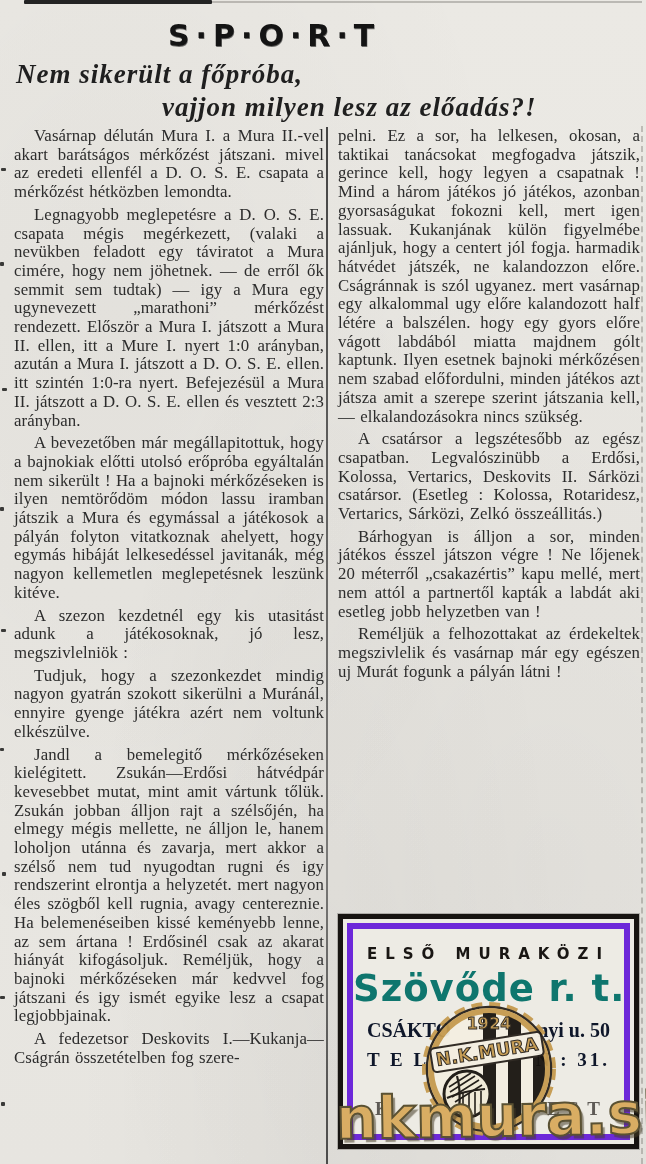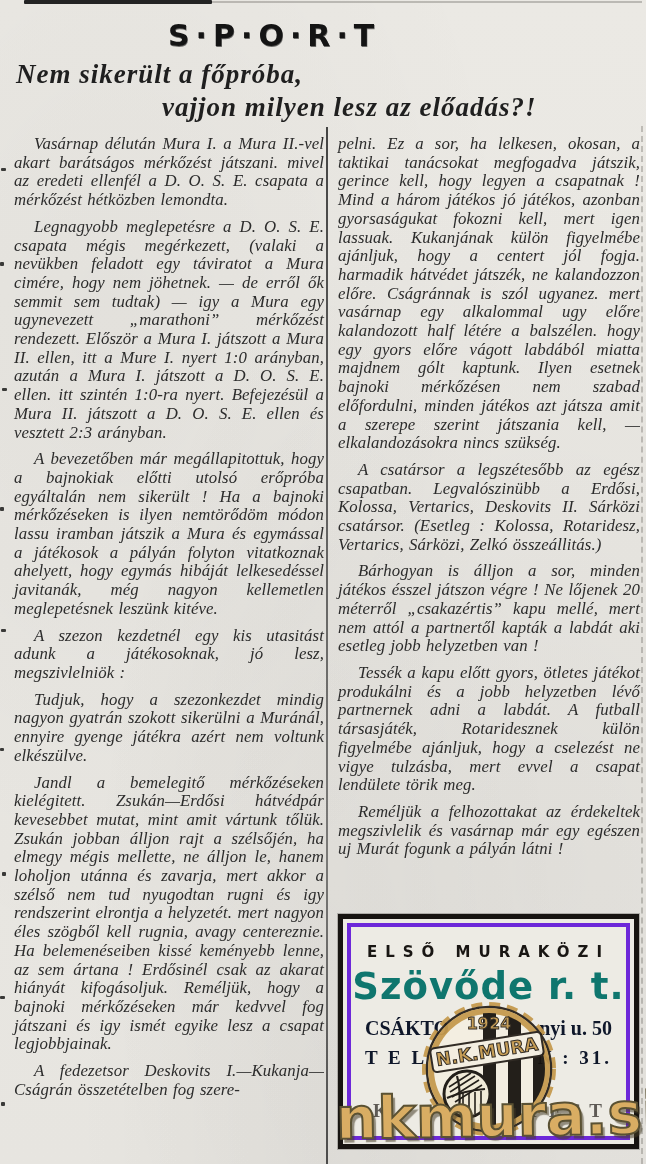--- a/index.html
+++ b/index.html
@@ -30,33 +30,33 @@
     color:#141414;text-shadow:0.5px 0.5px 0 rgba(20,20,20,0.6);
   }
   .headline{position:absolute;top:58px;left:0;width:646px;}
   .hl{font-style:italic;font-weight:bold;font-size:27px;letter-spacing:1px;color:#1f1f1f;line-height:32px;}
   .hl1{margin-left:16px;}
   .hl2{margin-left:162px;margin-top:1px;}
 
   
   .columns{position:absolute;left:14px;top:127px;width:628px;height:1037px;}
   .col{position:absolute;top:0;bottom:0;text-align:justify;font-size:16.8px;line-height:18.7px;letter-spacing:0.1px;word-spacing:1px;color:#2c2c2c;}
-  .col p{margin:8px 0 4px 0;font-style:italic;}
+  .col p{margin:0 0 4px 0;}
   .col p.ind{text-indent:20px;}
   .col-left{left:0;width:310px;}
   .col-right{left:324px;width:302px;}
   .divider{position:absolute;left:312px;top:0;bottom:0;width:2px;background:linear-gradient(rgba(40,40,40,0.85),rgba(40,40,40,0.55) 70%,rgba(40,40,40,0.8));}
 
   
   .ad{
     position:absolute;left:338px;top:914px;width:301px;height:235px;
     box-sizing:border-box;border:5px solid #171411;background:#edebe4;z-index:5;
     box-shadow:0 0 0 1px rgba(30,28,24,0.25);
   }
-  .ad-inner{position:absolute;inset:4px;border:4px solid #6d28d9;text-align:center;}
+  .ad-inner{position:absolute;inset:4px;border:6px solid #6d28d9;text-align:center;}
   .ad-line1{margin-top:16px;font-family:"DejaVu Sans", sans-serif;font-weight:bold;font-size:15px;letter-spacing:8px;color:#191613;white-space:nowrap;}
   .ad-line2{margin-top:4px;font-family:"DejaVu Sans", sans-serif;font-weight:900;font-size:37px;letter-spacing:1px;color:#0f766e;white-space:nowrap;}
   .ad-line3,.ad-line4{display:flex;justify-content:space-between;padding:0 14px;font-weight:bold;color:#0f172a;}
   .ad-line3{margin-top:9px;font-size:20px;font-family:"Liberation Serif", serif;}
   .ad-line4{margin-top:7px;font-size:19px;letter-spacing:3px;font-family:"Liberation Serif", serif;}
   .ad-line5{position:absolute;left:0;right:0;bottom:14px;display:flex;justify-content:space-between;padding:0 22px;font-weight:bold;font-size:19px;letter-spacing:2px;color:rgba(45,42,38,0.75);}
 
   
   .badge{position:absolute;left:419px;top:999px;width:140px;height:140px;z-index:20;opacity:0.94;}
 
@@ -101,21 +101,20 @@
       <p class="ind">A szezon kezdetnél egy kis utasitást adunk a játékosoknak, jó lesz, megszivlelniök :</p>
       <p class="ind">Tudjuk, hogy a szezonkezdet mindig nagyon gyatrán szokott sikerülni a Muránál, ennyire gyenge játékra azért nem voltunk elkészülve.</p>
       <p class="ind">Jandl a bemelegitő mérkőzéseken kielégitett. Zsukán—Erdősi hátvédpár kevesebbet mutat, mint amit vártunk tőlük. Zsukán jobban álljon rajt a szélsőjén, ha elmegy mégis mellette, ne álljon le, hanem loholjon utánna és zavarja, mert akkor a szélső nem tud nyugodtan rugni és igy rendszerint elrontja a helyzetét. mert nagyon éles szögből kell rugnia, avagy centereznie. Ha belemenéseiben kissé keményebb lenne, az sem ártana ! Erdősinél csak az akarat hiányát kifogásoljuk. Reméljük, hogy a bajnoki mérkőzéseken már kedvvel fog játszani és igy ismét egyike lesz a csapat legjobbjainak.</p>
       <p class="ind">A fedezetsor Deskovits I.—Kukanja—Cságrán összetételben fog szere-</p>
     </div>
     <div class="divider"></div>
     <div class="col col-right">
       <p>pelni. Ez a sor, ha lelkesen, okosan, a taktikai tanácsokat megfogadva játszik, gerince kell, hogy legyen a csapatnak ! Mind a három játékos jó játékos, azonban gyorsaságukat fokozni kell, mert igen lassuak. Kukanjának külön figyelmébe ajánljuk, hogy a centert jól fogja. harmadik hátvédet játszék, ne kalandozzon előre. Cságránnak is szól ugyanez. mert vasárnap egy alkalommal ugy előre kalandozott half létére a balszélen. hogy egy gyors előre vágott labdából miatta majdnem gólt kaptunk. Ilyen esetnek bajnoki mérkőzésen nem szabad előfordulni, minden játékos azt játsza amit a szerepe szerint játszania kell, — elkalandozásokra nincs szükség.</p>
       <p class="ind">A csatársor a legszétesőbb az egész csapatban. Legvalószinübb a Erdősi, Kolossa, Vertarics, Deskovits II. Sárközi csatársor. (Esetleg : Kolossa, Rotaridesz, Vertarics, Sárközi, Zelkó összeállitás.)</p>
       <p class="ind">Bárhogyan is álljon a sor, minden játékos ésszel játszon végre ! Ne lőjenek 20 méterről „csakazértis” kapu mellé, mert nem attól a partnertől kapták a labdát aki esetleg jobb helyzetben van !</p>
-      <p class="ind">Tessék a kapu előtt gyors, ötletes játékot produkálni és a jobb helyzetben lévő partnernek adni a labdát. A futball társasjáték, Rotaridesznek külön figyelmébe ajánljuk, hogy a cselezést ne vigye tulzásba, mert evvel a csapat lendülete törik meg.</p>
       <p class="ind">Reméljük a felhozottakat az érdekeltek megszivlelik és vasárnap már egy egészen uj Murát fogunk a pályán látni !</p>
     </div>
   </div>
 
   <div class="ad">
     <div class="ad-inner">
       <div class="ad-line1">ELSŐ MURAKÖZI</div>
       <div class="ad-line2">Szövőde r. t.</div>
       <div class="ad-line3">
         <span>CSÁKTO</span>

